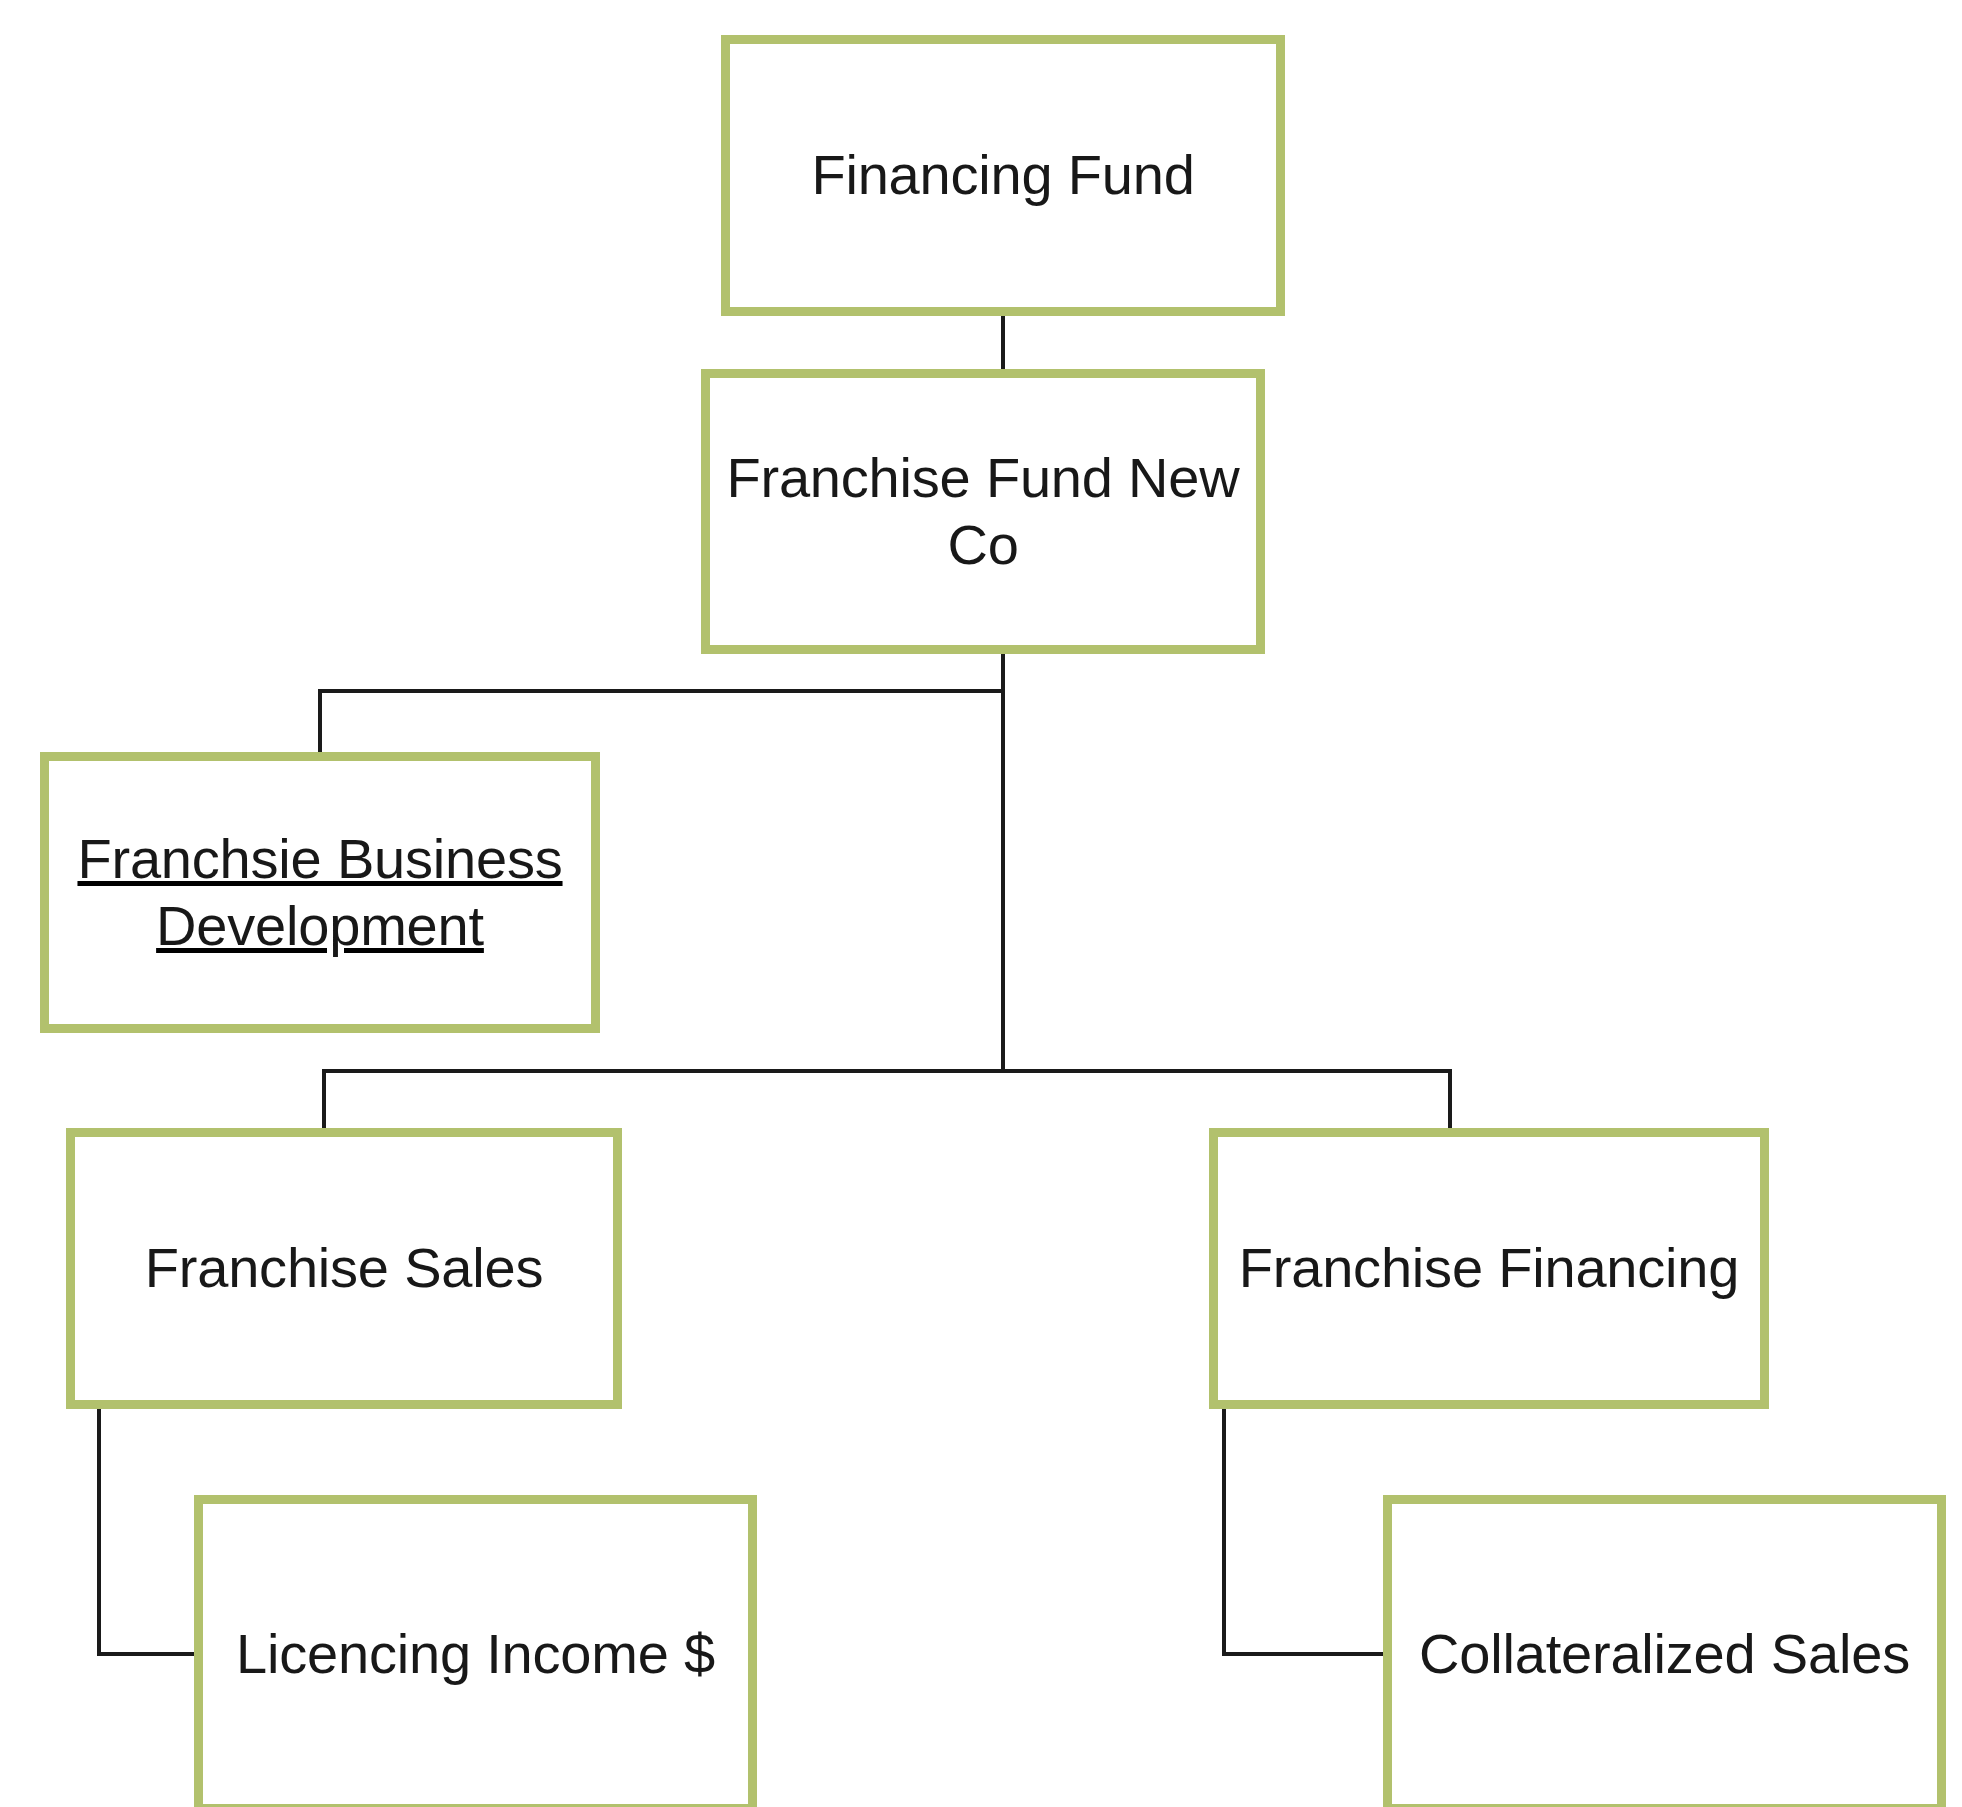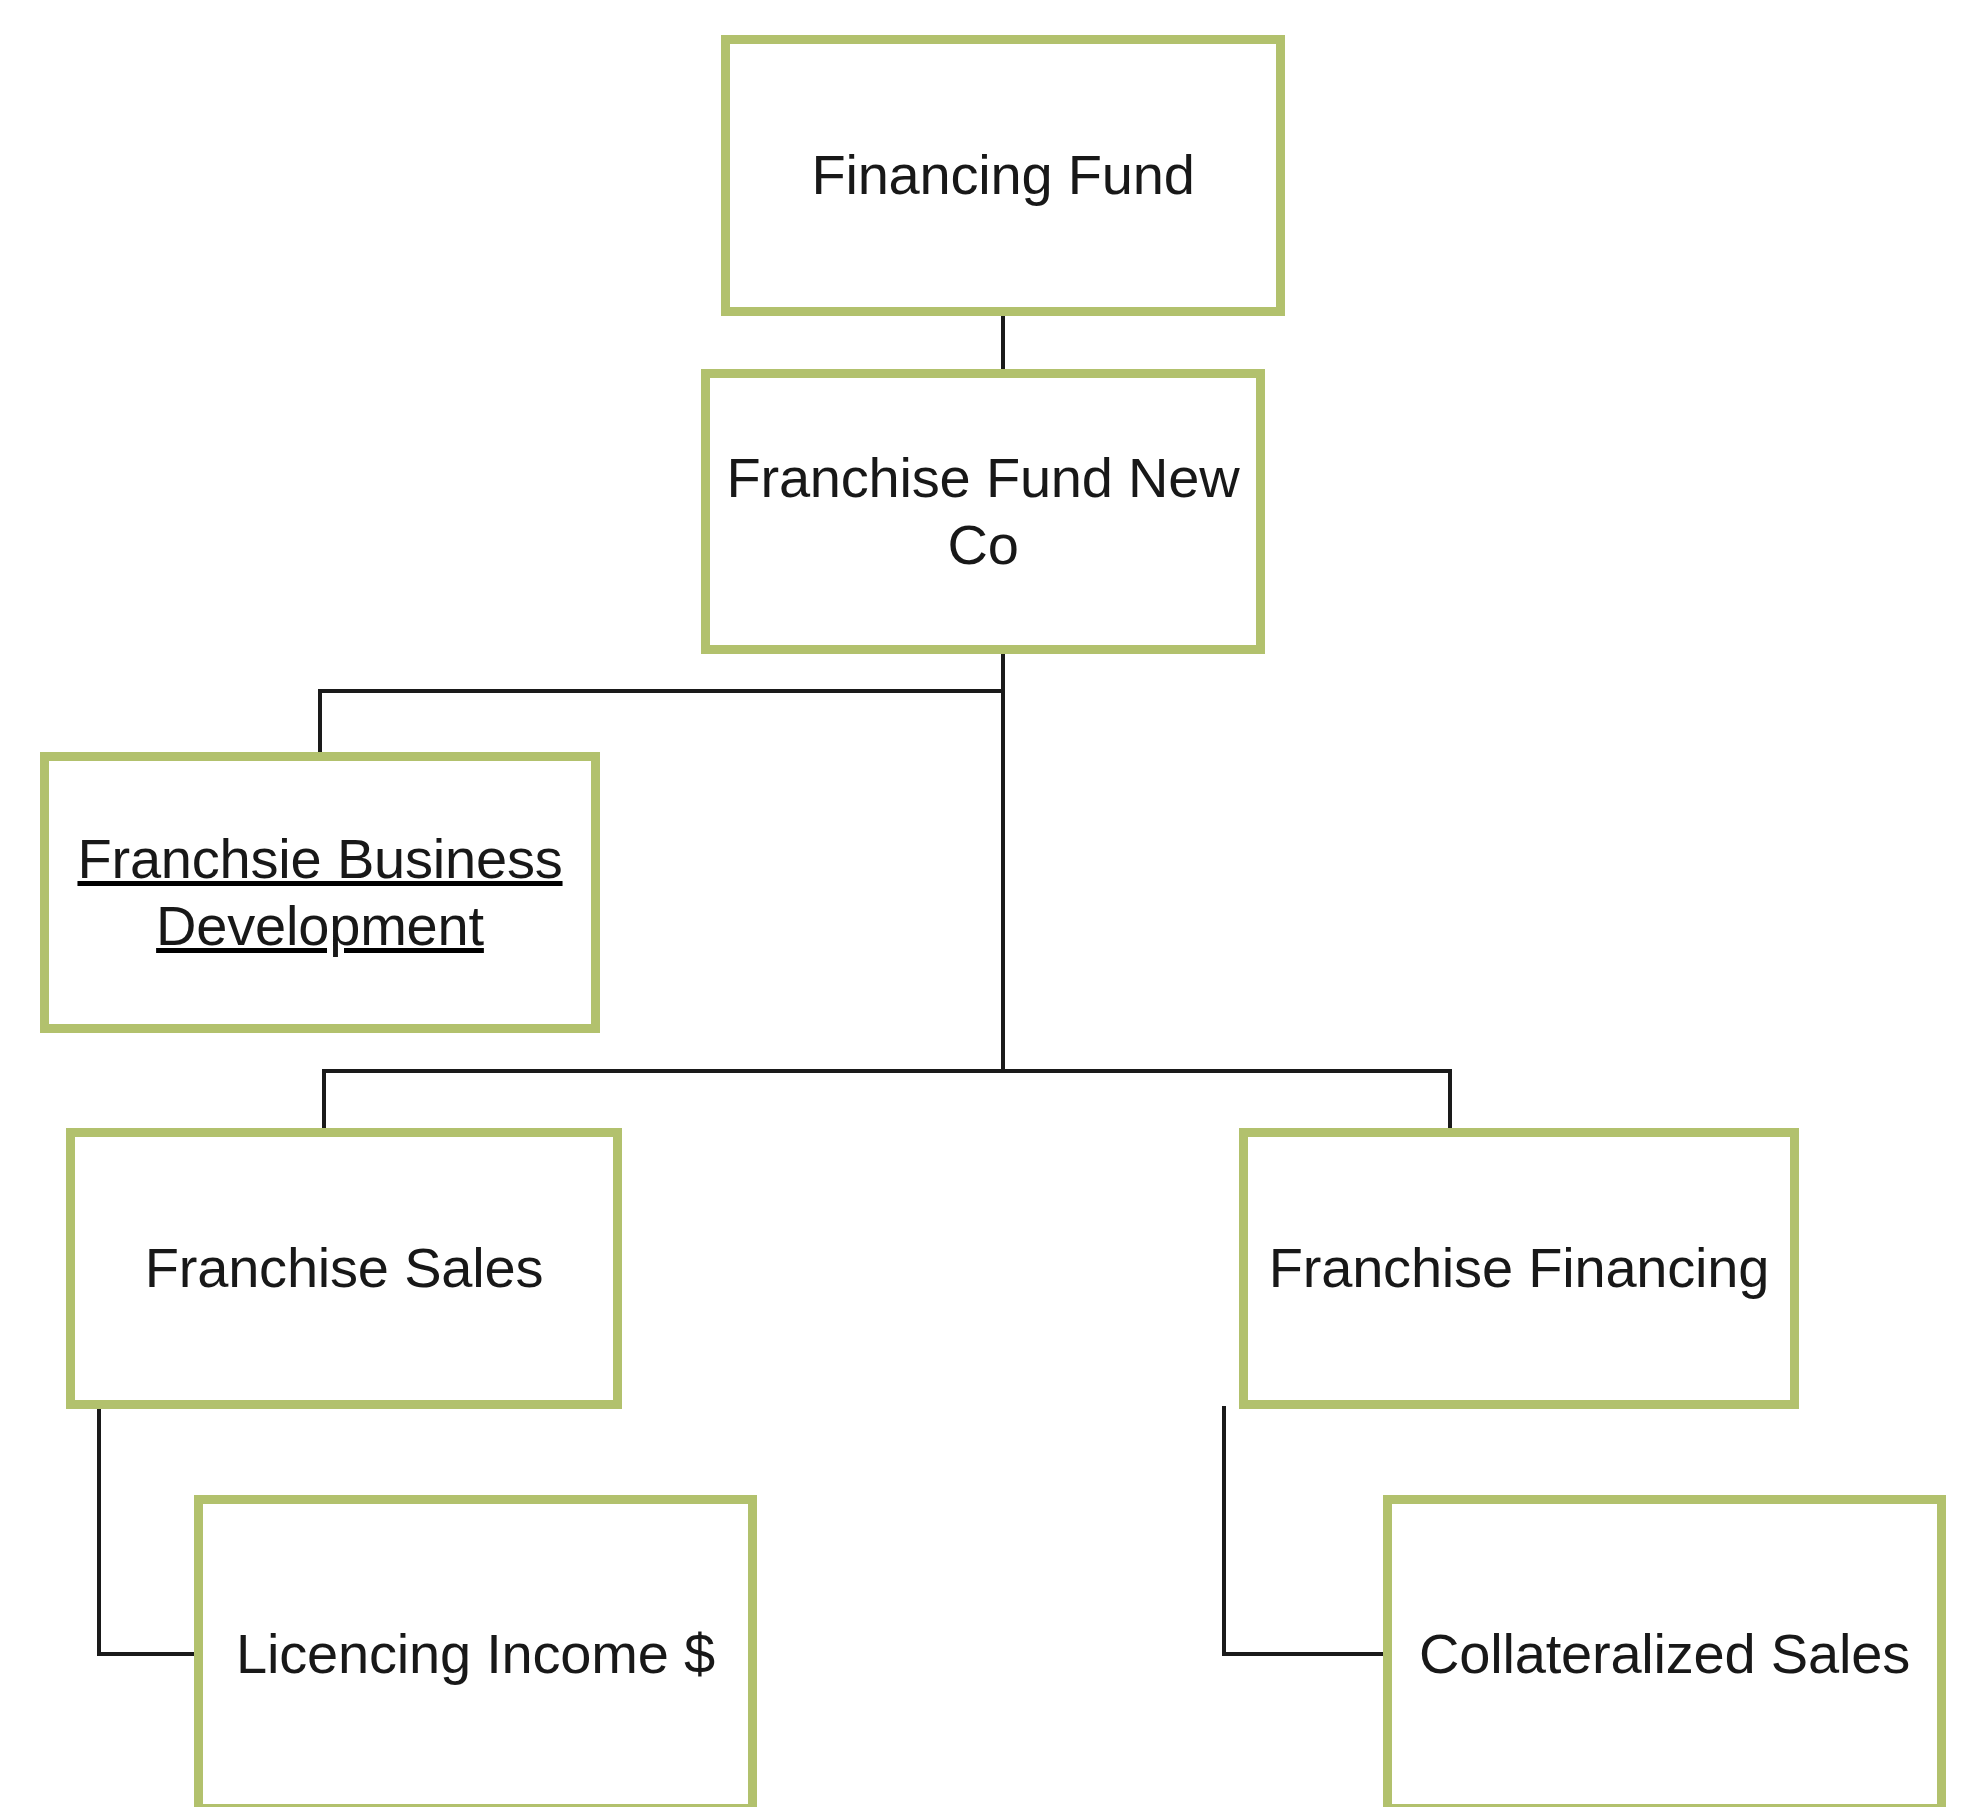--- a/index.html
+++ b/index.html
@@ -79,21 +79,21 @@
   </div>
 
   <div class="node" style="left:40px; top:752px; width:560px; height:281px;text-decoration:underline;">
     <span class="label">Franchsie Business Development</span>
   </div>
 
   <div class="node" style="left:46px; top:1128px; width:556px; height:281px;margin-left:20px;">
     <span class="label">Franchise Sales</span>
   </div>
 
-  <div class="node" style="left:1239px; top:1128px; width:560px; height:281px;align-items:center;">
+  <div class="node" style="left:1209px; top:1128px; width:560px; height:281px;align-items:center;">
     <span class="label">Franchise Financing</span>
   </div>
 
   <div class="node" style="left:194px; top:1495px; width:563px; height:318px;">
     <span class="label">Licencing Income $</span>
   </div>
 
   <div class="node" style="left:1383px; top:1495px; width:563px; height:318px;">
     <span class="label">Collateralized Sales</span>
   </div>

